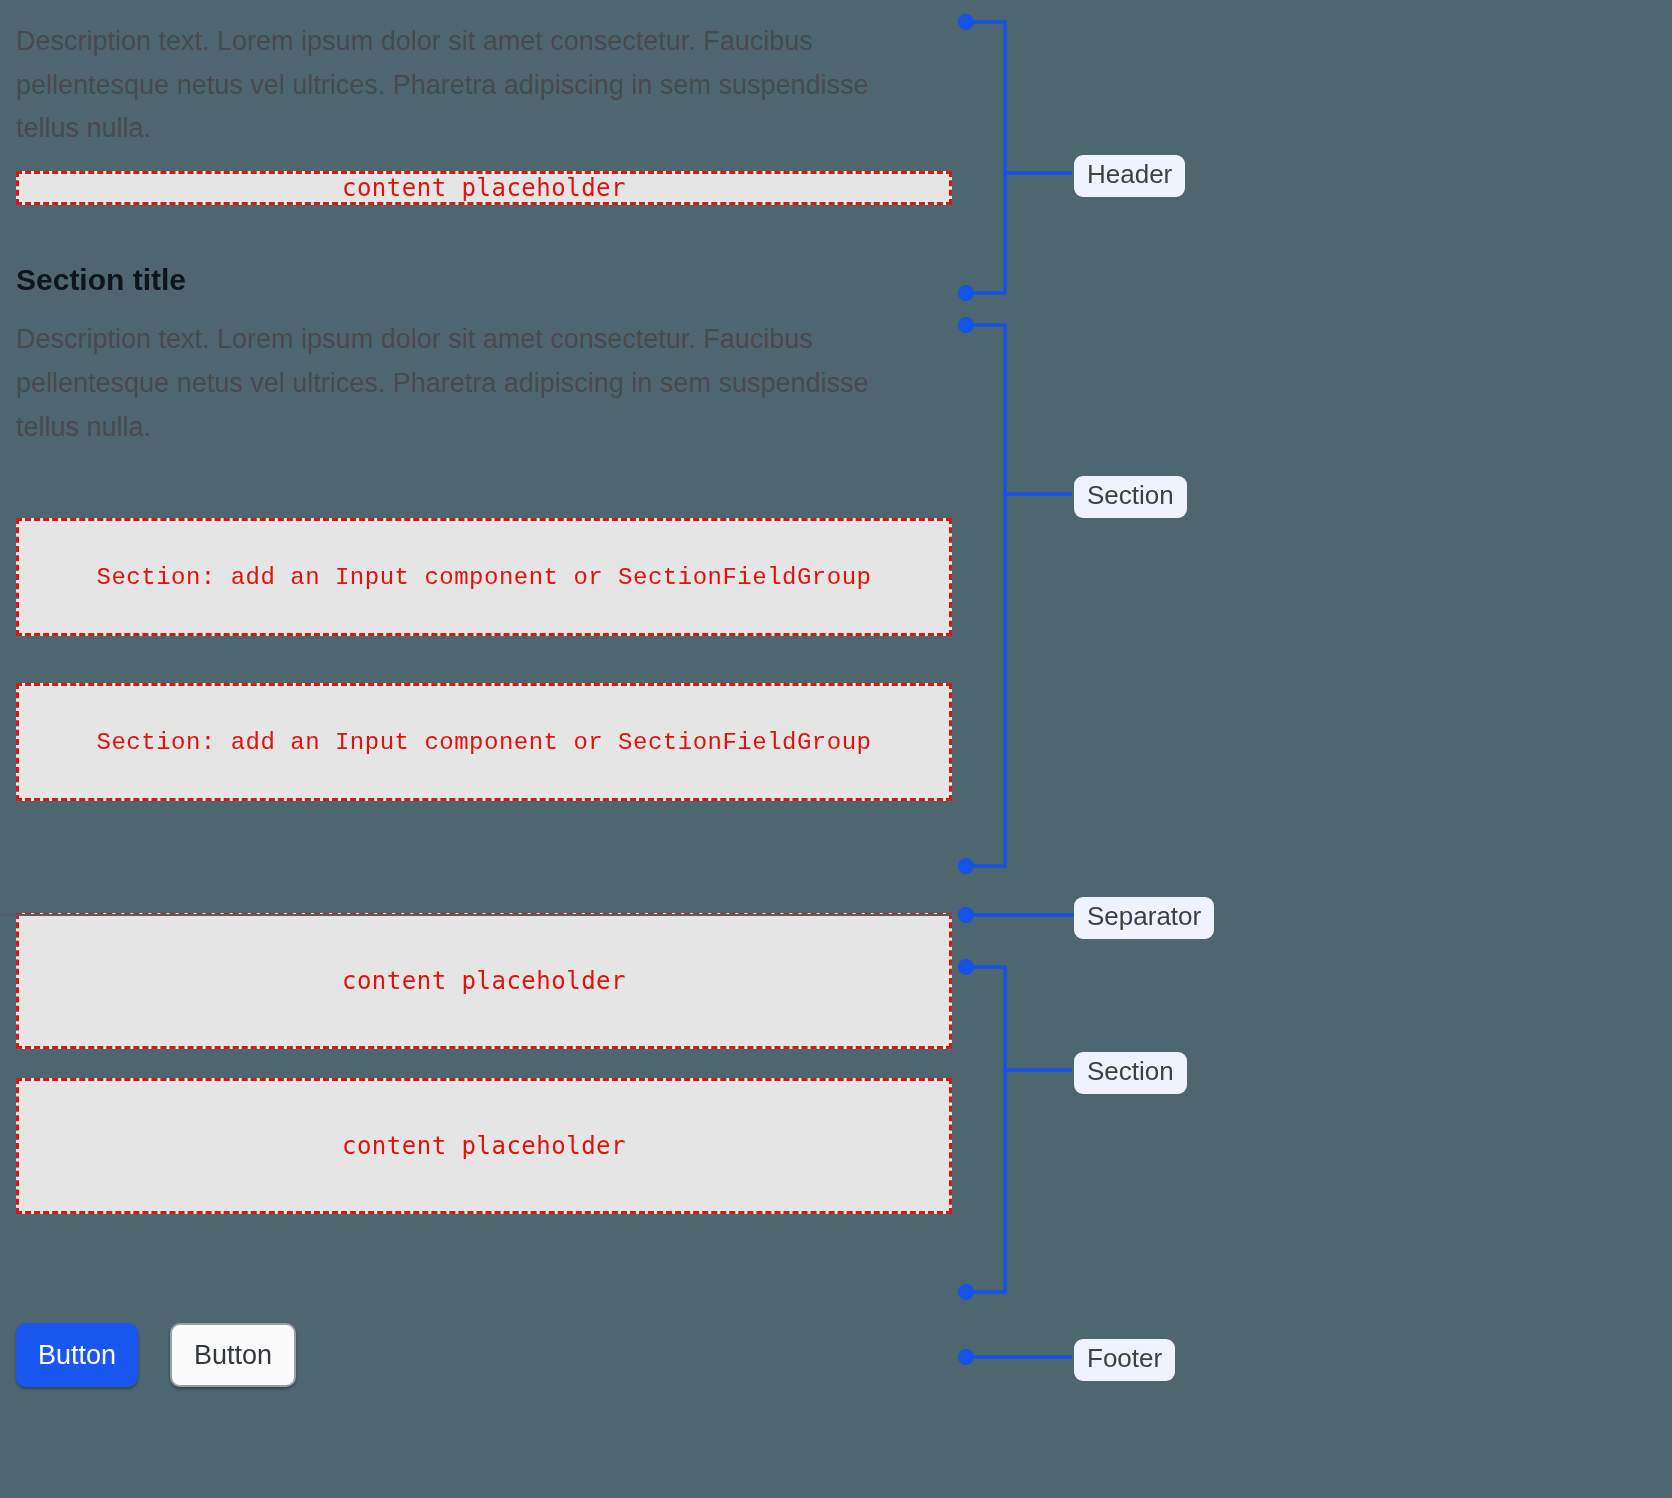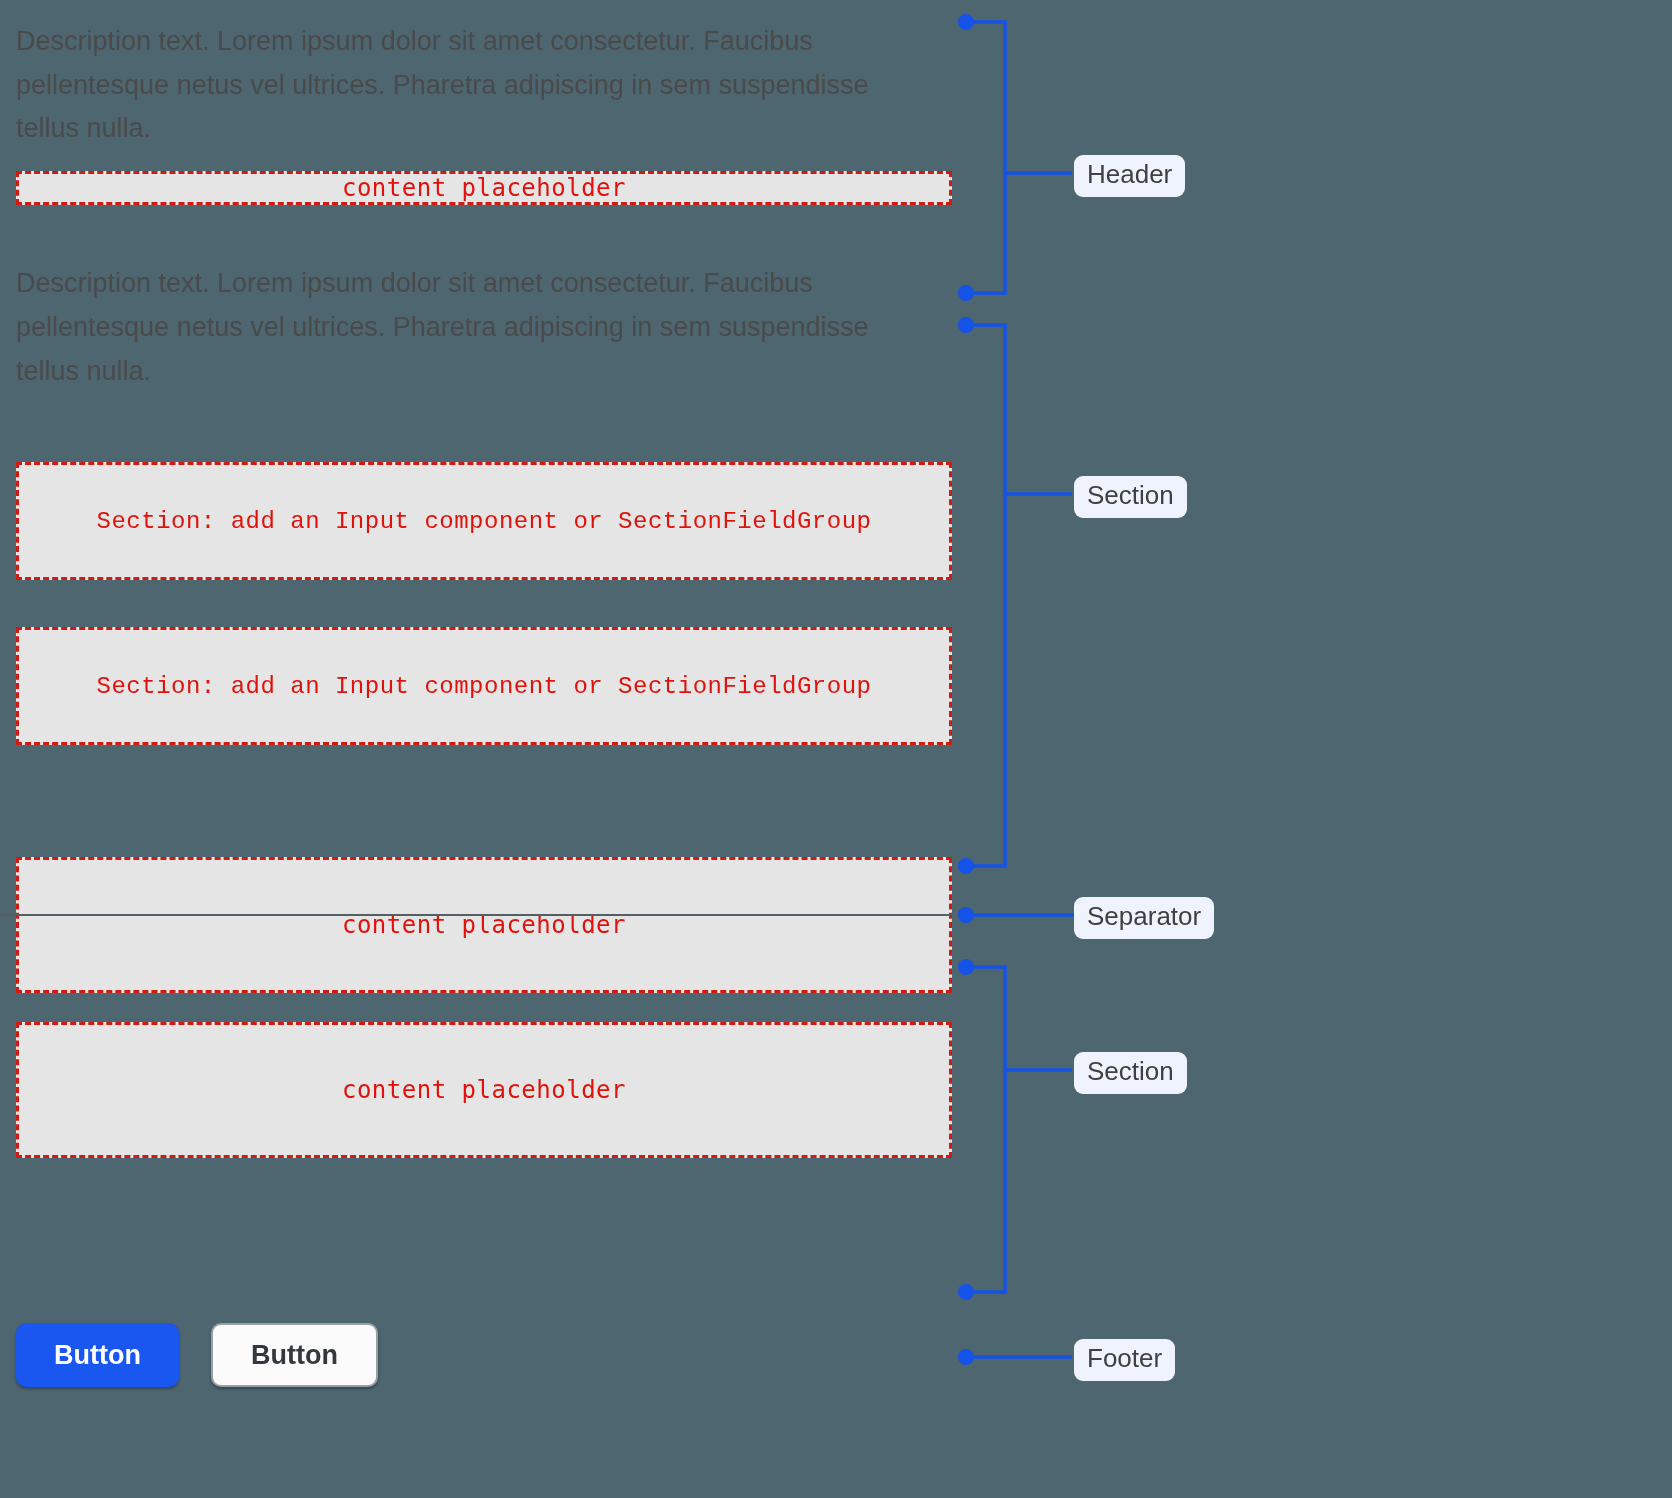--- a/index.html
+++ b/index.html
@@ -80,27 +80,26 @@
     left: 16px;
     top: 1323px;
     display: flex;
     align-items: center;
     gap: 32px;
   }
   .btn {
     font-family: "Liberation Sans", sans-serif;
     font-size: 27px;
     border-radius: 10px;
-    padding: 0 38px;
+    padding: 0 22px;
     height: 64px;
     display: flex;
     align-items: center;
     justify-content: center;
     cursor: pointer;
-    font-weight: bold;
   }
   .btn-primary {
     background: #1a56f0;
     color: #ffffff;
     border: none;
     box-shadow: 0 2px 3px rgba(0,0,0,0.32);
   }
   .btn-secondary {
     background: #fbfbfb;
     color: #33383d;
@@ -132,20 +131,21 @@
 <body>
 
 <div class="form-col">
 
   <div>
     <p class="desc">Description text. Lorem ipsum dolor sit amet consectetur. Faucibus pellentesque netus vel ultrices. Pharetra adipiscing in sem suspendisse tellus nulla.</p>
     <div class="ph ph-thin" style="margin-top:20px;">content placeholder</div>
   </div>
 
   <div style="margin-top:57px;">
+    <h2 class="section-title">Section title</h2>
     <p class="desc">Description text. Lorem ipsum dolor sit amet consectetur. Faucibus pellentesque netus vel ultrices. Pharetra adipiscing in sem suspendisse tellus nulla.</p>
     <div class="ph ph-tall" style="margin-top:69px;">Section: add an Input component or SectionFieldGroup</div>
     <div class="ph ph-tall" style="margin-top:47px;">Section: add an Input component or SectionFieldGroup</div>
   </div>
 
   <div style="margin-top:112px;">
     <div class="ph ph-mid">content placeholder</div>
     <div class="ph ph-mid" style="margin-top:29px;">content placeholder</div>
   </div>
 </div>

